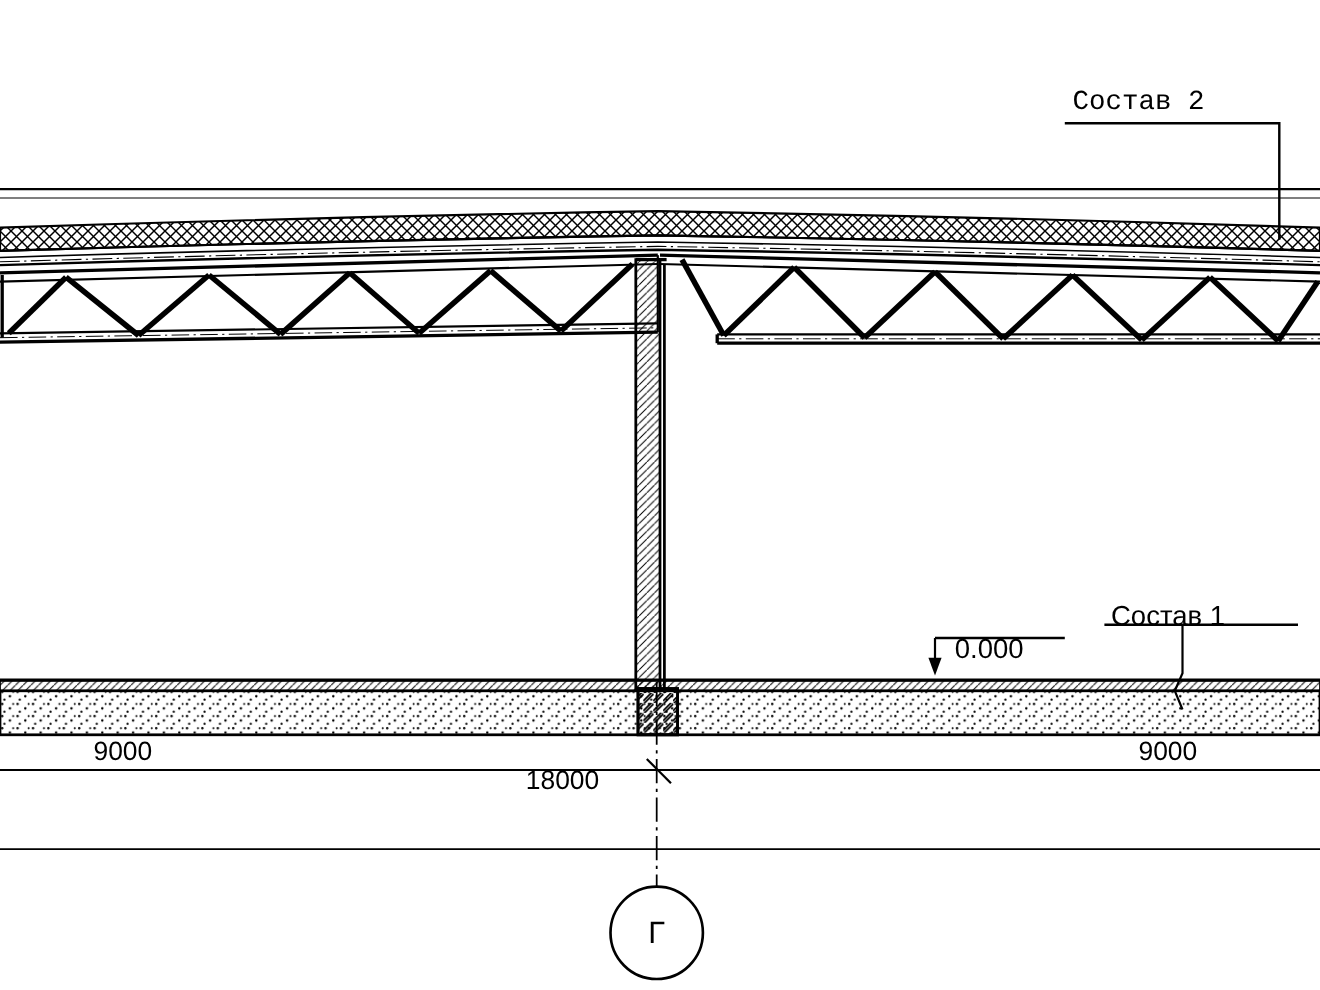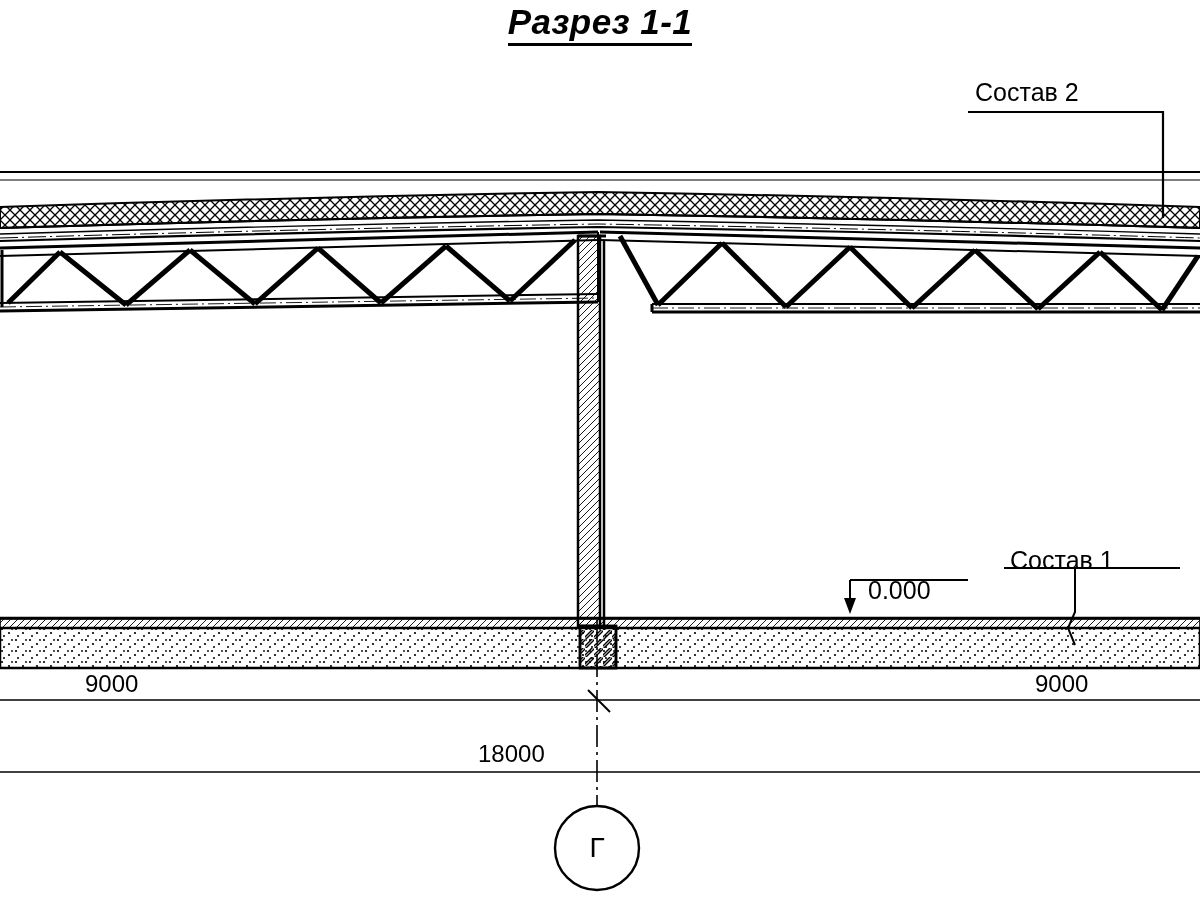--- a/index.html
+++ b/index.html
@@ -57,23 +57,20 @@
     position: absolute;
     left: 0;
     top: 0;
   }
 </style>
 </head>
 <body>
 
 <div id="root">
 
-  <div class="title">
-    <span>Разрез 1-1</span>
-  </div>
 
   <svg class="drawing" width="1200" height="900" viewBox="0 0 1200 900">
     <defs>
       <pattern id="dots" width="14" height="11" patternUnits="userSpaceOnUse">
         <circle cx="2" cy="2" r="1.1" fill="#000"></circle>
         <circle cx="9" cy="6" r="1.1" fill="#000"></circle>
         <circle cx="4" cy="9" r="1" fill="#000"></circle>
         <circle cx="12" cy="2" r="0.9" fill="#000"></circle>
       </pattern>
       <pattern id="xhatch" width="10" height="10" patternUnits="userSpaceOnUse">
@@ -188,41 +185,41 @@
       <path d="M588,690 L610,712" stroke="#000" stroke-width="2" fill="none"></path>
 
       <path d="M597,620 L597,806" stroke="#000" stroke-width="1.6" fill="none" stroke-dasharray="22 5 3 5"></path>
     </g>
 
     <g>
       <circle cx="597" cy="848" r="42" fill="#fff" stroke="#000" stroke-width="2.4"></circle>
     </g>
   </svg>
 
-  <div class="label" style="left:975px; top:78px;">
+  <div class="label" style="left:975px; top:78px;font-family:Liberation Mono, monospace;">
     <span>Состав 2</span>
   </div>
 
   <div class="label" style="left:1010px; top:546px;">
     <span>Состав 1</span>
   </div>
 
   <div class="label" style="left:868px; top:576px;">
     <span>0.000</span>
   </div>
 
   <div class="dimlabel" style="left:85px; top:670px;">
     <span>9000</span>
   </div>
 
   <div class="dimlabel" style="left:1035px; top:670px;">
     <span>9000</span>
   </div>
 
-  <div class="dimlabel" style="left:478px; top:740px;">
+  <div class="dimlabel" style="left:478px; top:696px;">
     <span>18000</span>
   </div>
 
   <div class="axis-letter" style="left:555px; top:832px; width:84px;">
     <span>Г</span>
   </div>
 
 </div>
 
 </body></html>

